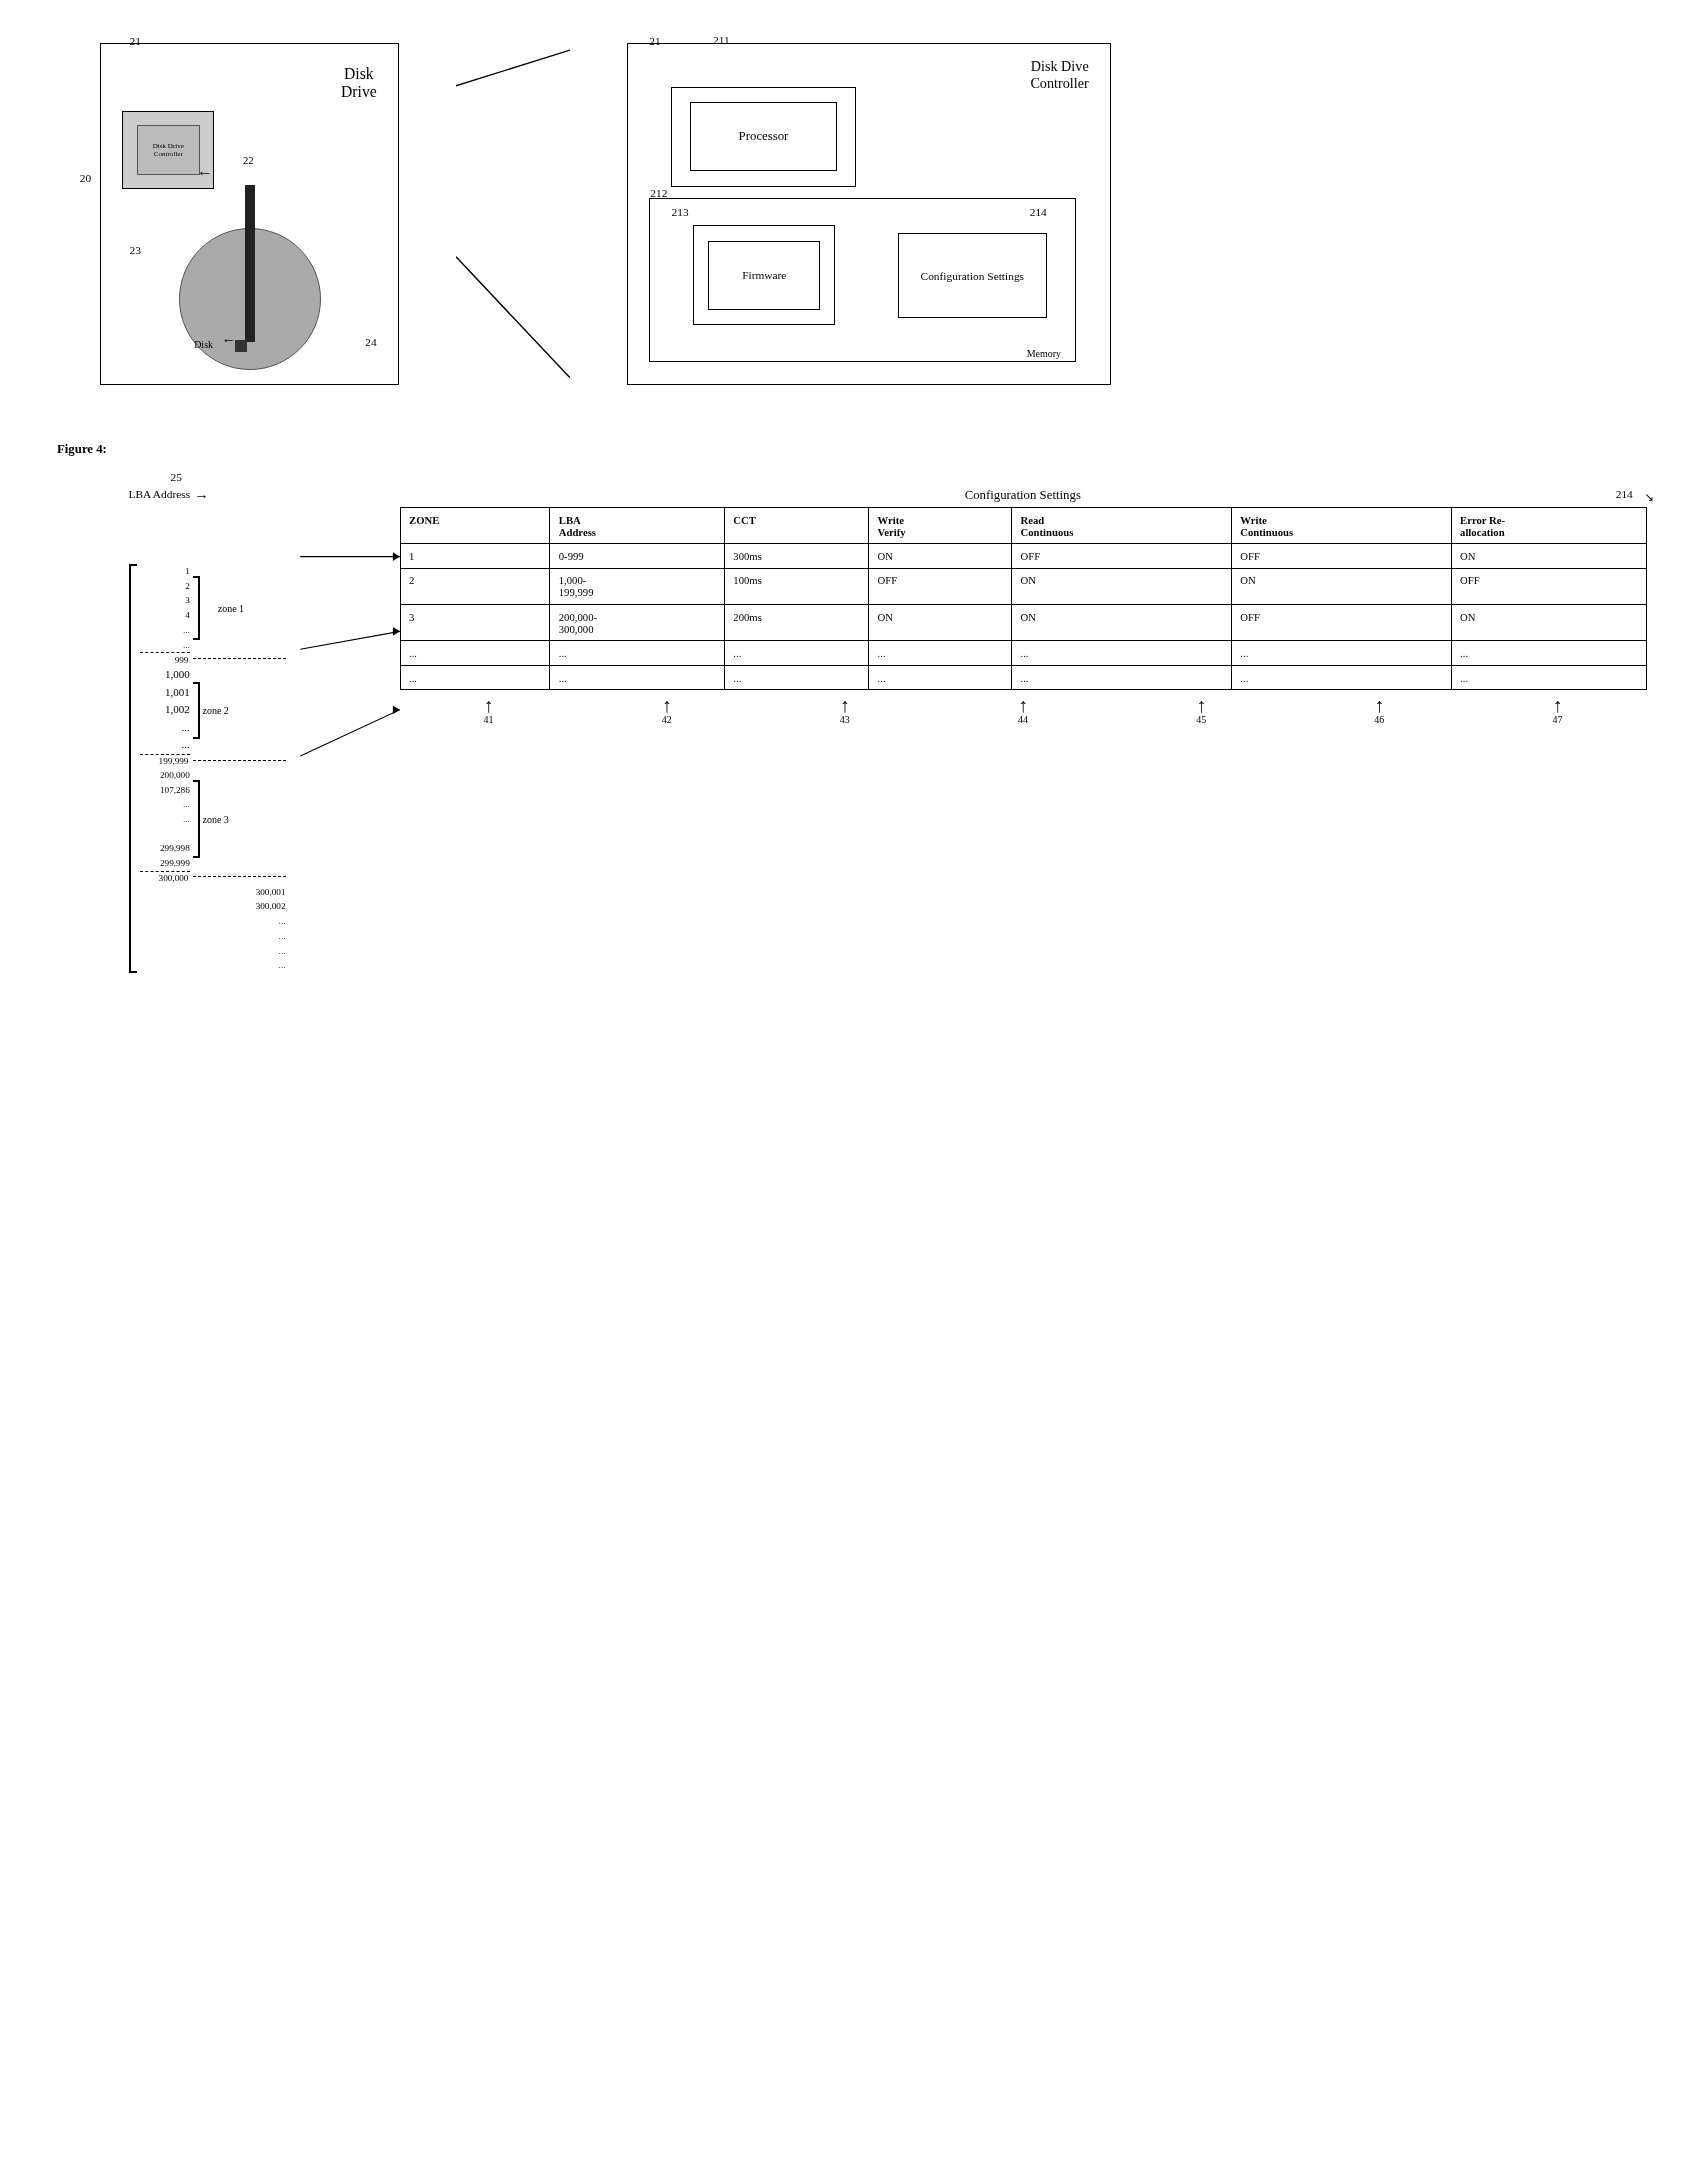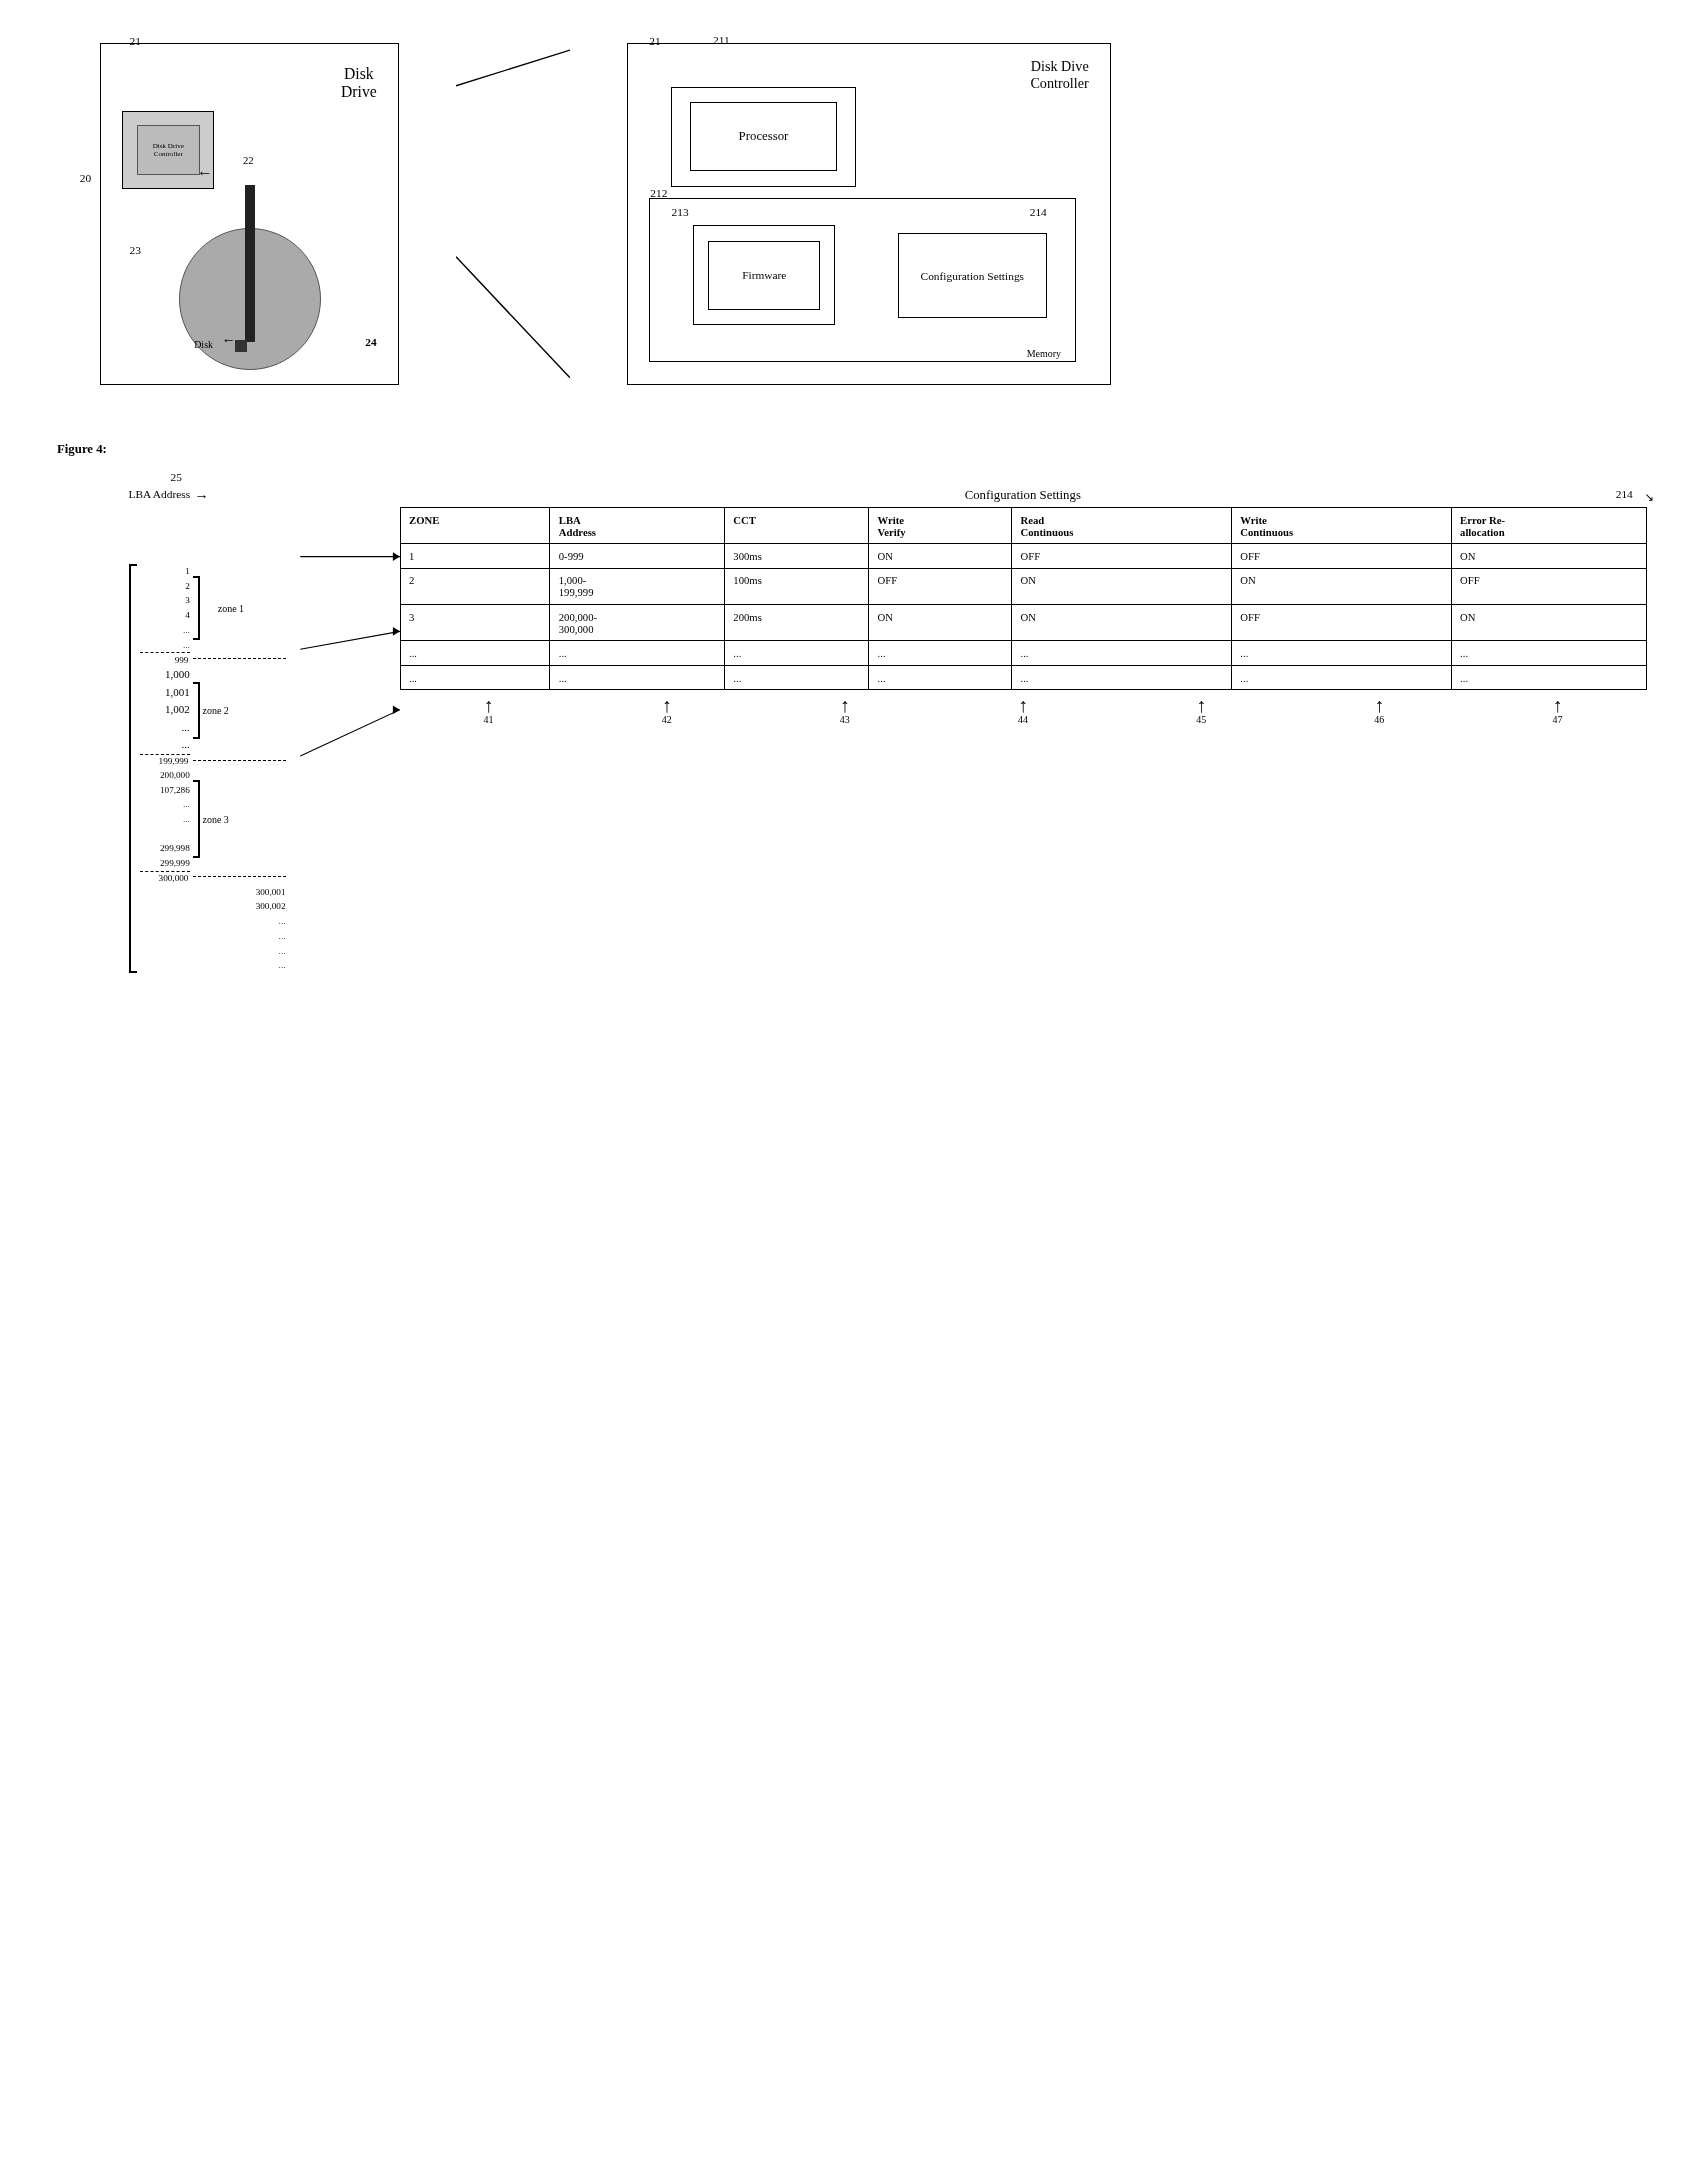--- a/index.html
+++ b/index.html
@@ -151,21 +151,20 @@
       left: 142px;
       top: 114px;
       font-size: 11.4px;
     }
 
     .label-24 {
       position: absolute;
       right: 21.3px;
       bottom: 36px;
       font-size: 11.4px;
-      font-weight: bold;
     }
 
     .arrow-22 {
       position: absolute;
       left: 96px;
       top: 118px;
       font-size: 15.7px;
     }
 
     

